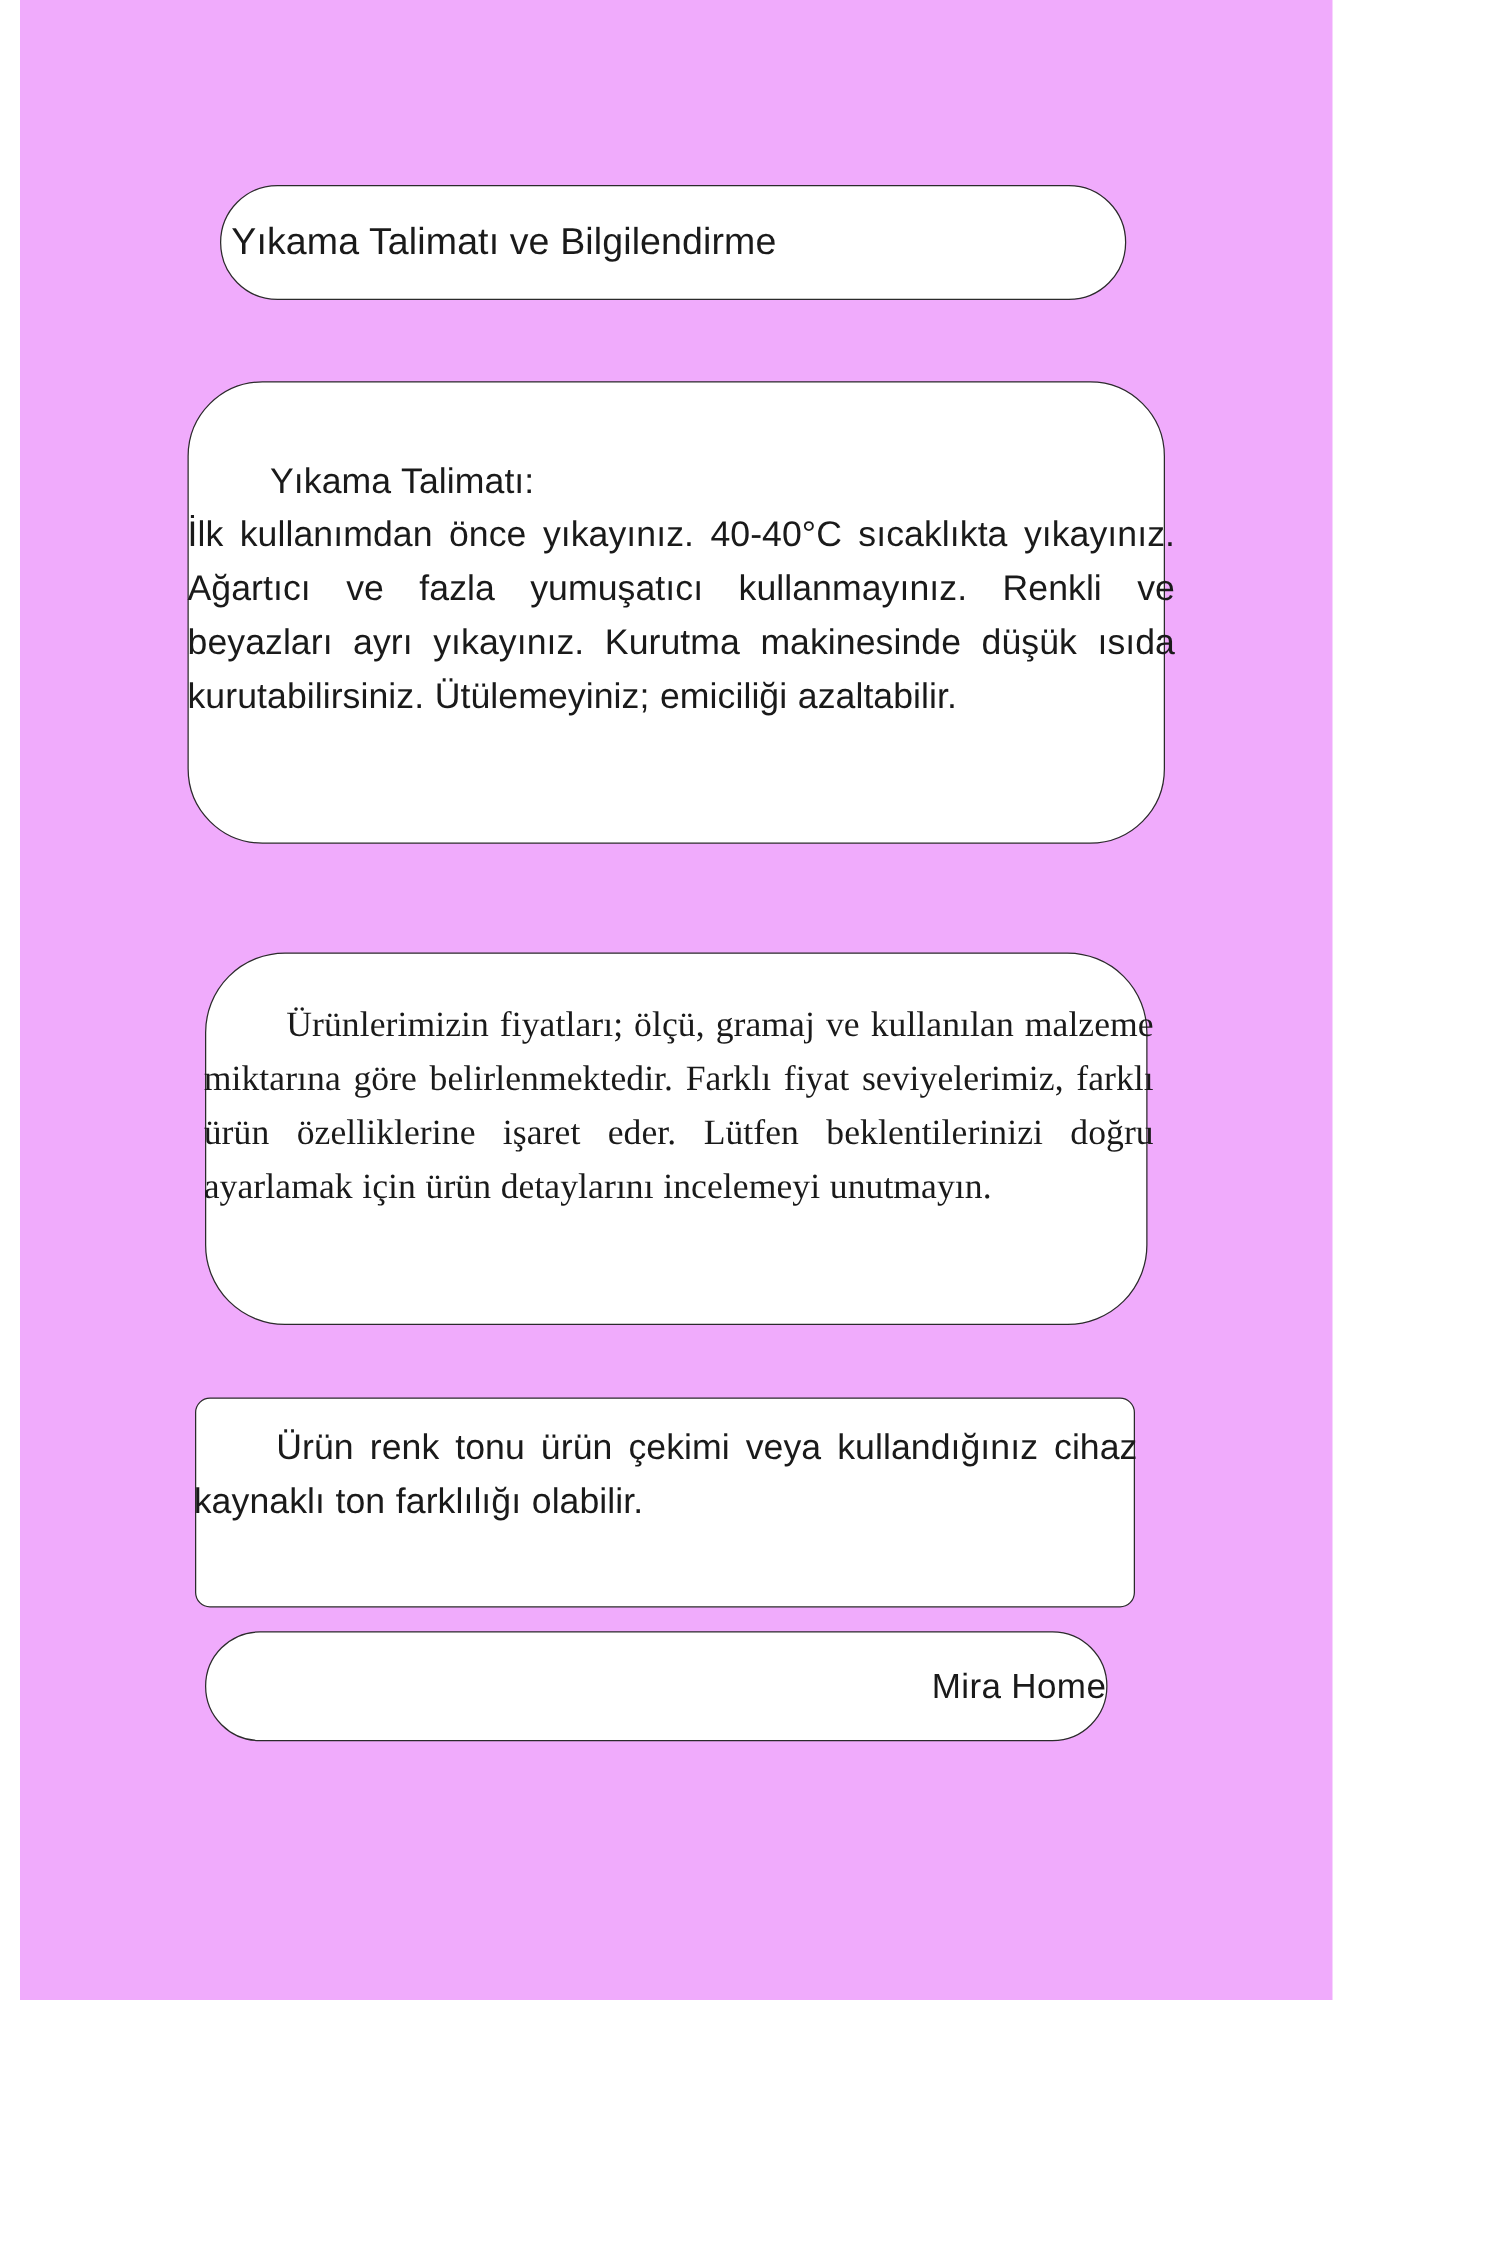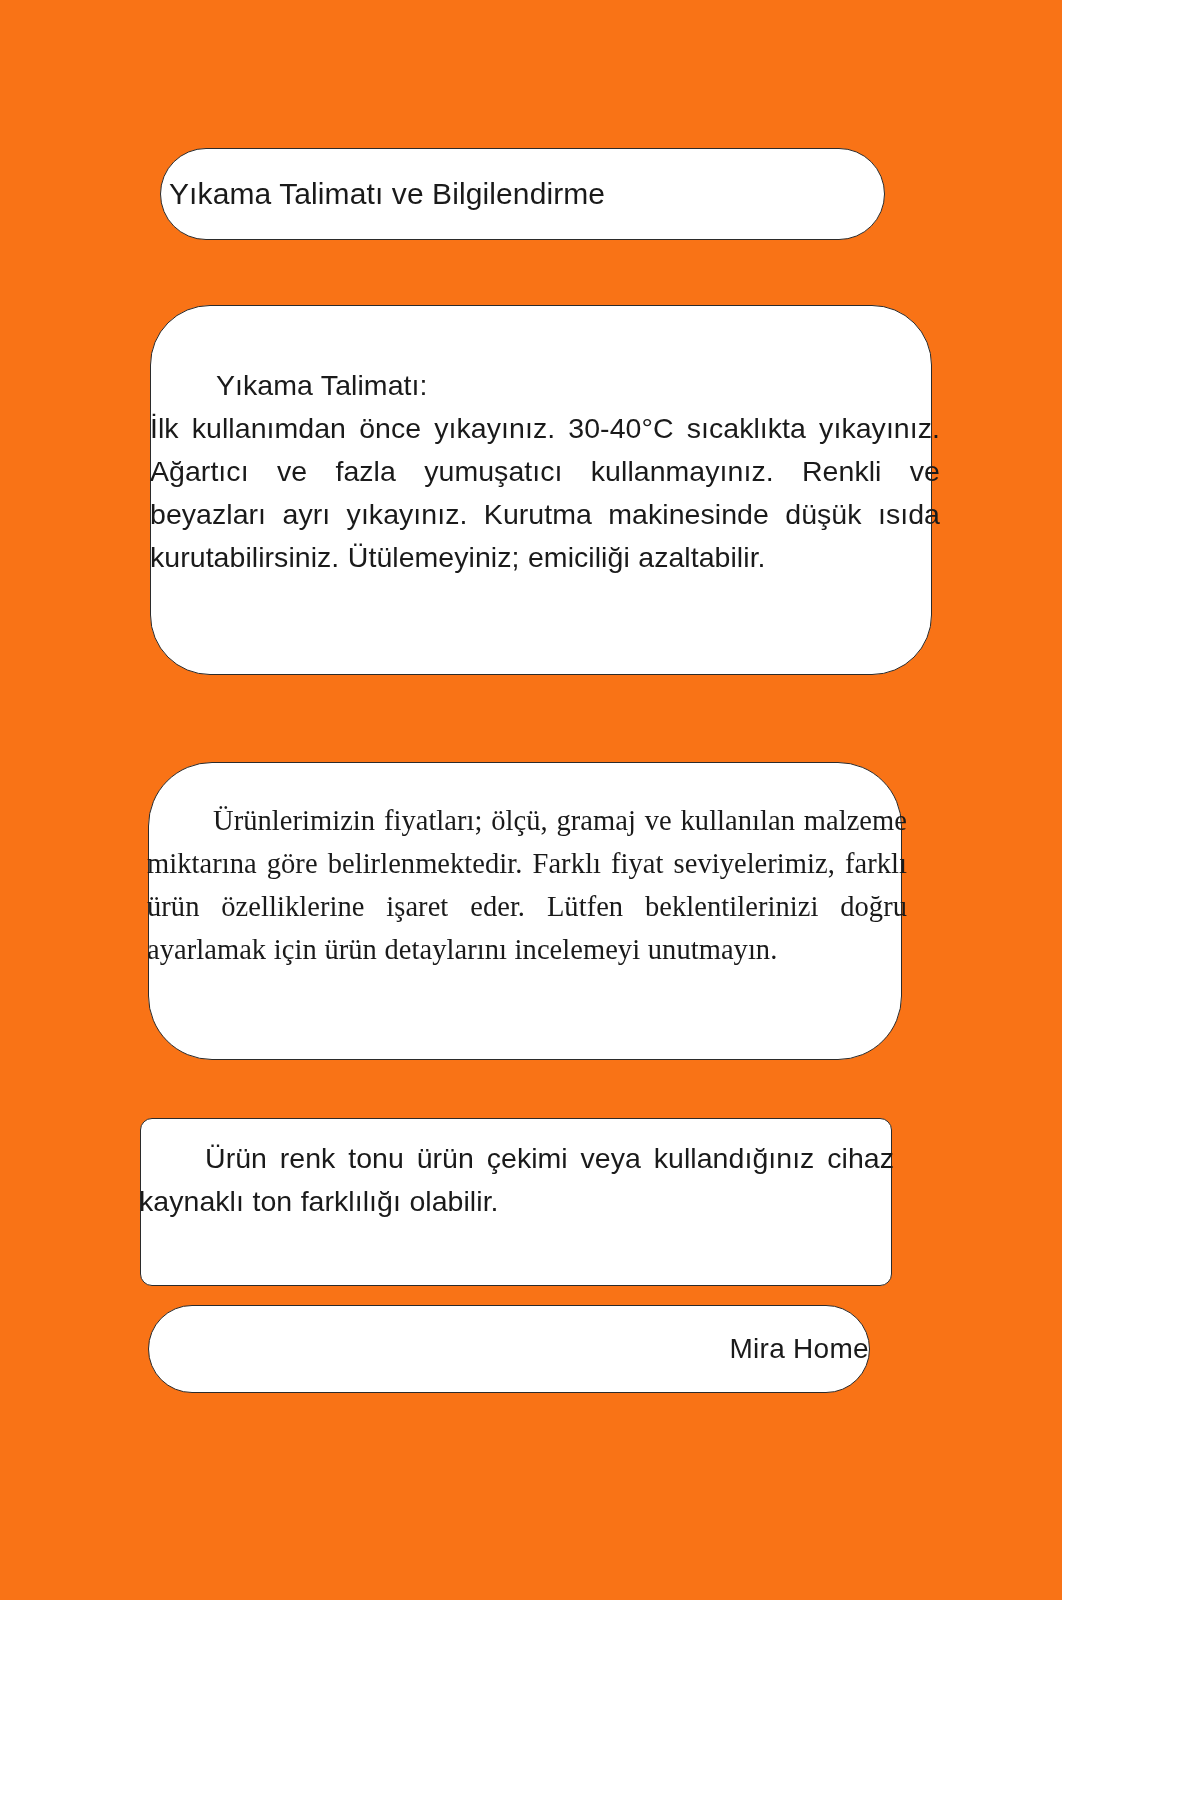--- a/index.html
+++ b/index.html
@@ -10,25 +10,24 @@
   body {
     width: 1200px;
     height: 1800px;
     font-family: "Liberation Sans", sans-serif;
     color: #1a1a1a;
     position: relative;
     overflow: hidden;
   }
   .page {
     position: absolute;
-    left: 0; top: 0;
+    left: 16px; top: 0;
     width: 1050px;
     height: 1600px;
-    background: #f97316;
-    padding-left: 12px;
+    background: #f0abfc;
   }
 
   
   .card {
     position: absolute;
     border: 1.6px solid #2b2b2b;
     background: #ffffff;
     box-sizing: border-box;
   }
 
@@ -52,21 +51,20 @@
     color: #1a1a1a;
   }
 
   
   .card-wash {
     left: 134px;
     top: 305px;
     width: 782px;
     height: 370px;
     border-radius: 60px;
-    margin-left: 16px;
   }
   .card-price {
     left: 148px;
     top: 762px;
     width: 754px;
     height: 298px;
     border-radius: 64px;
     font-family: Liberation Serif, serif;
   }
   .card-color {
@@ -140,21 +138,21 @@
 
 <div class="page">
 
   <div class="card card-header">
     <div class="header-title">Yıkama Talimatı ve Bilgilendirme</div>
   </div>
 
   <div class="card card-wash">
     <div class="body-text wash-text">
       <p class="indent">Yıkama Talimatı:</p>
-      <p>İlk kullanımdan önce yıkayınız. 30-40°C sıcaklıkta yıkayınız. Ağartıcı ve fazla yumuşatıcı kullanmayınız. Renkli ve beyazları ayrı yıkayınız. Kurutma makinesinde düşük ısıda kurutabilirsiniz. Ütülemeyiniz; emiciliği azaltabilir.</p>
+      <p>İlk kullanımdan önce yıkayınız. 40-40°C sıcaklıkta yıkayınız. Ağartıcı ve fazla yumuşatıcı kullanmayınız. Renkli ve beyazları ayrı yıkayınız. Kurutma makinesinde düşük ısıda kurutabilirsiniz. Ütülemeyiniz; emiciliği azaltabilir.</p>
     </div>
   </div>
 
   <div class="card card-price">
     <div class="body-text price-text">
       <p class="indent">Ürünlerimizin fiyatları; ölçü, gramaj ve kullanılan malzeme miktarına göre belirlenmektedir. Farklı fiyat seviyelerimiz, farklı ürün özelliklerine işaret eder. Lütfen beklentilerinizi doğru ayarlamak için ürün detaylarını incelemeyi unutmayın.</p>
     </div>
   </div>
 
   <div class="card card-color">

